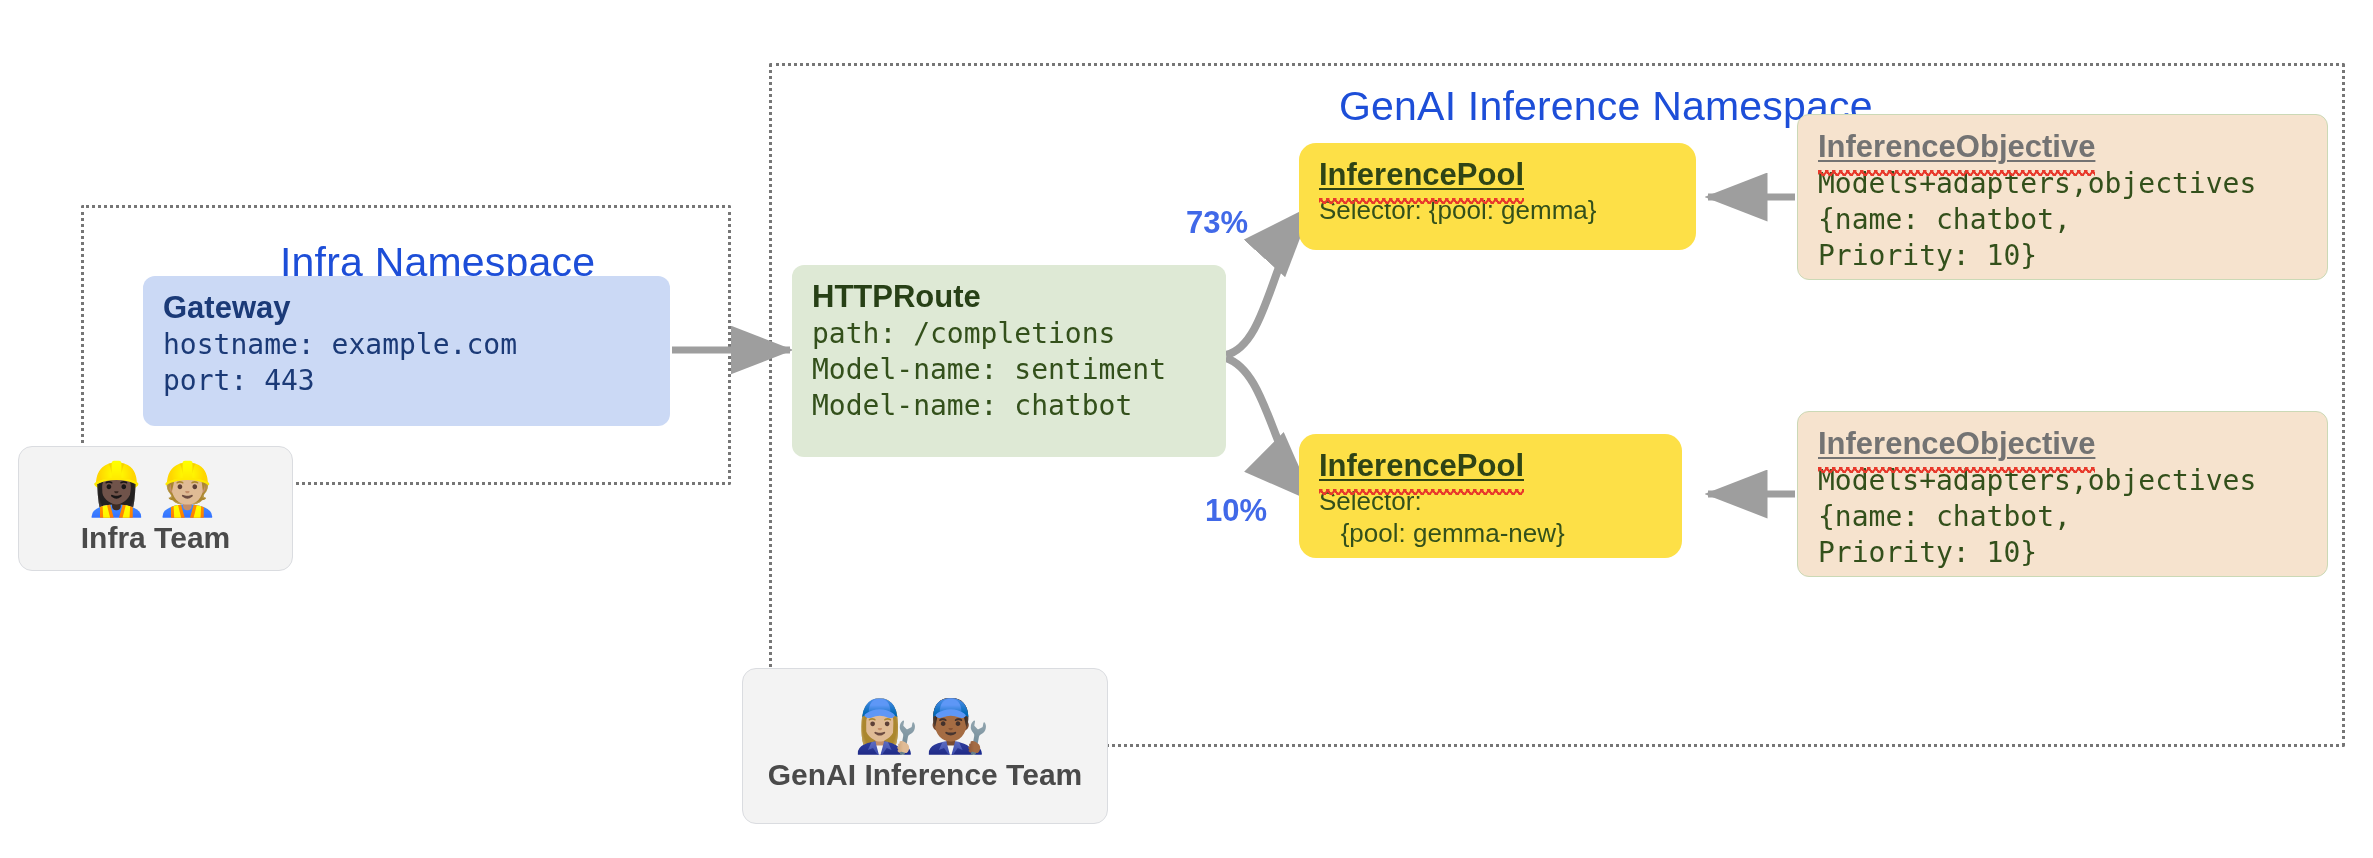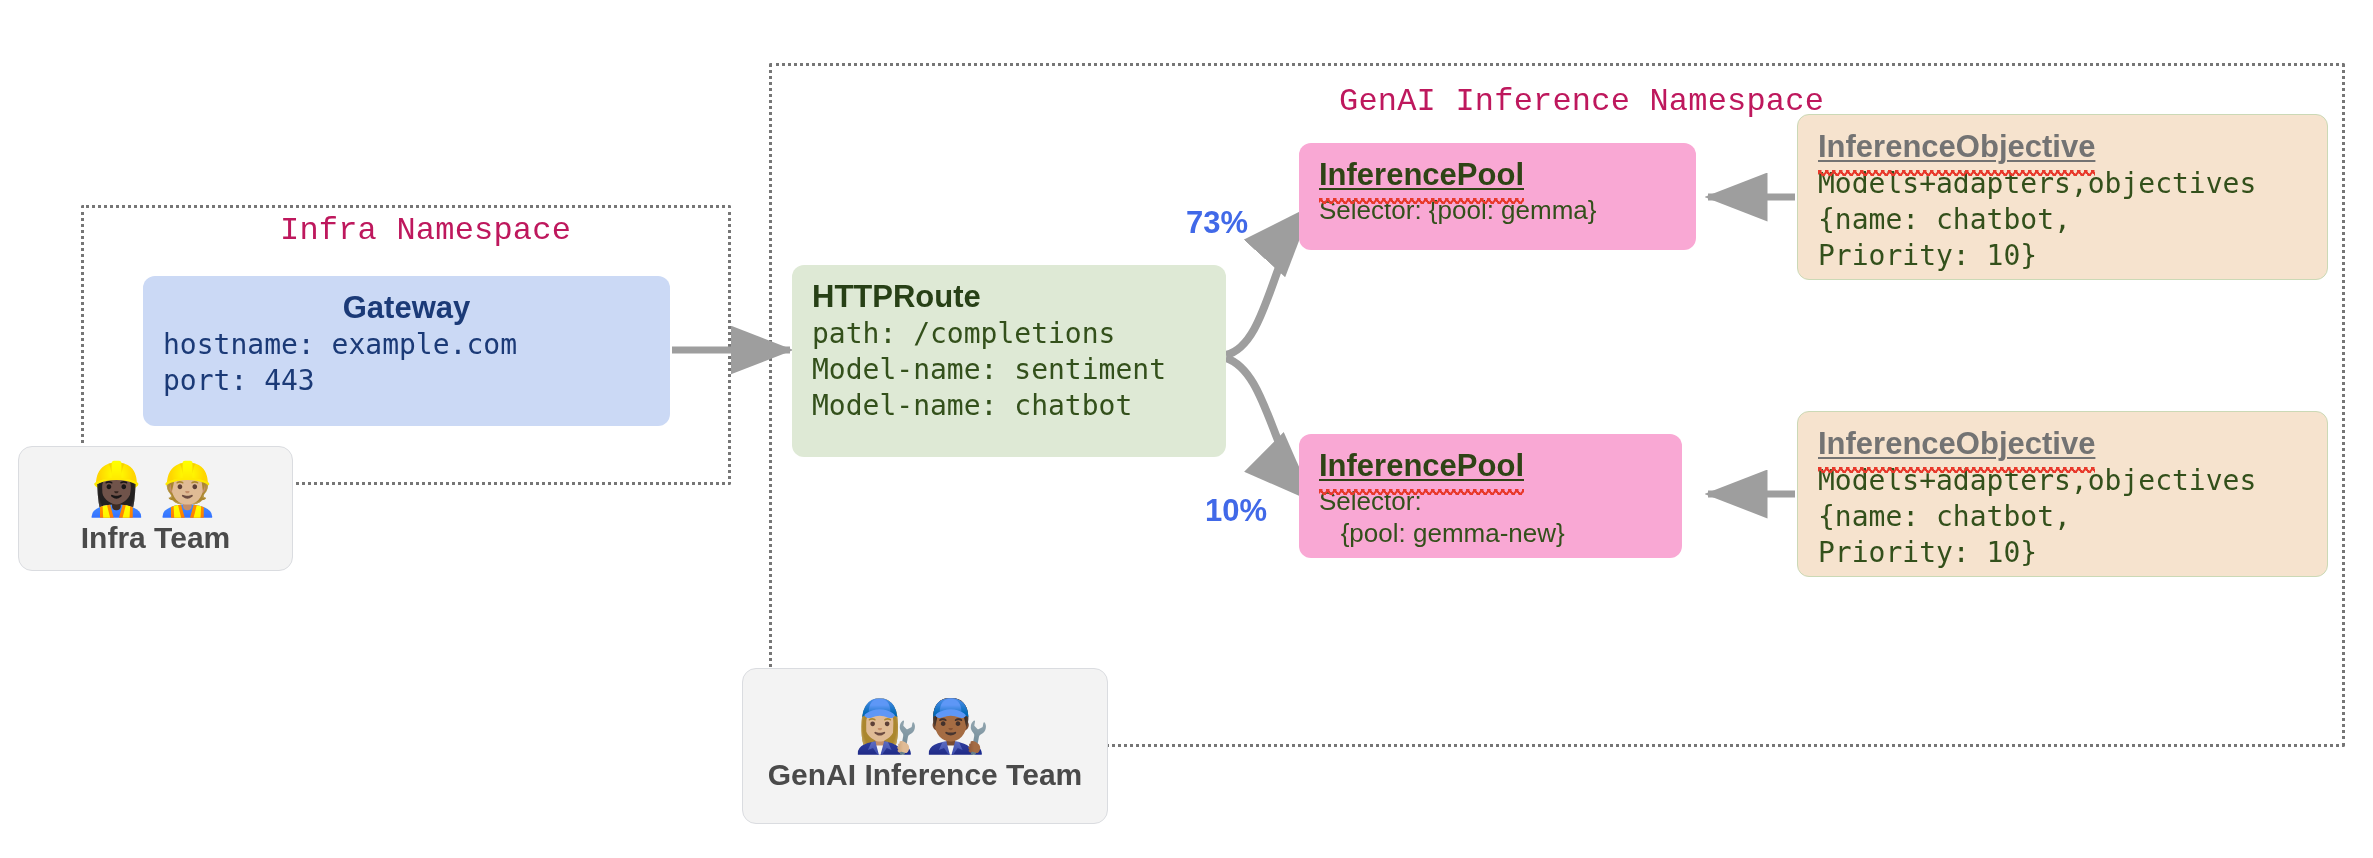--- a/index.html
+++ b/index.html
@@ -28,25 +28,24 @@
 
   
   .namespace {
     position: absolute;
     border: 3px dotted #767676;
     border-radius: 2px;
     box-sizing: border-box;
   }
   .ns-title {
     position: absolute;
-    color: #be185d;
-    font-size: 32px;
+    color: #1d4ed8;
+    font-size: 41px;
     letter-spacing: 0.2px;
     white-space: nowrap;
-    font-family: Liberation Mono, monospace;
   }
 
   
   .card {
     position: absolute;
     box-sizing: border-box;
     border-radius: 12px;
     padding: 14px 20px 16px 20px;
   }
   .card .title {
@@ -87,28 +86,28 @@
     background-image:
       linear-gradient(45deg, transparent 40%, #e8392b 40%, #e8392b 60%, transparent 60%),
       linear-gradient(-45deg, transparent 40%, #e8392b 40%, #e8392b 60%, transparent 60%);
     background-size: 7px 7px;
     background-repeat: repeat-x;
     background-position: 0 0, 3.5px 0;
   }
 
   
   .card.gateway { background: #CBD9F5; }
-  .card.gateway .title { color: #1B3A77; text-align: center; }
+  .card.gateway .title { color: #1B3A77; }
   .card.gateway .mono  { color: #1B3A77; }
 
   .card.httproute { background: #DEE9D5; }
   .card.httproute .title { color: #274016; }
   .card.httproute .mono  { color: #33501B; }
 
-  .card.pool { background: #f9a8d4; }
+  .card.pool { background: #fde047; border-radius: 17px; }
   .card.pool .title { color: #2F4416; }
   .card.pool .sans  { color: #33501B; }
 
   .card.objective { background: #F6E3CE; border: 1px solid #CBD9B6; }
   .card.objective .title { color: #737373; }
   .card.objective .mono  { color: #33501B; }
 
   
   .team {
     position: absolute;
@@ -142,21 +141,21 @@
     color: #4169E8;
     white-space: nowrap;
   }
 </style>
 </head>
 <body>
 
 <div id="canvas">
 
   <div class="namespace" style="left:81px; top:205px; width:650px; height:280px;"></div>
-  <div class="ns-title" style="left:280px; top:212px;">Infra Namespace</div>
+  <div class="ns-title" style="left:280px; top:239px;">Infra Namespace</div>
 
   <div class="namespace" style="left:769px; top:63px; width:1576px; height:684px;"></div>
   <div class="ns-title" style="left:1339px; top:83px;">GenAI Inference Namespace</div>
 
   <svg class="edges" viewBox="0 0 2373 858" xmlns="http://www.w3.org/2000/svg">
     <defs>
       <marker id="arrowhead" markerWidth="9" markerHeight="7" refX="8.5" refY="3.5" orient="auto" markerUnits="strokeWidth">
         <polygon points="0 0, 9 3.5, 0 7" fill="#9E9E9E"></polygon>
       </marker>
     </defs>

